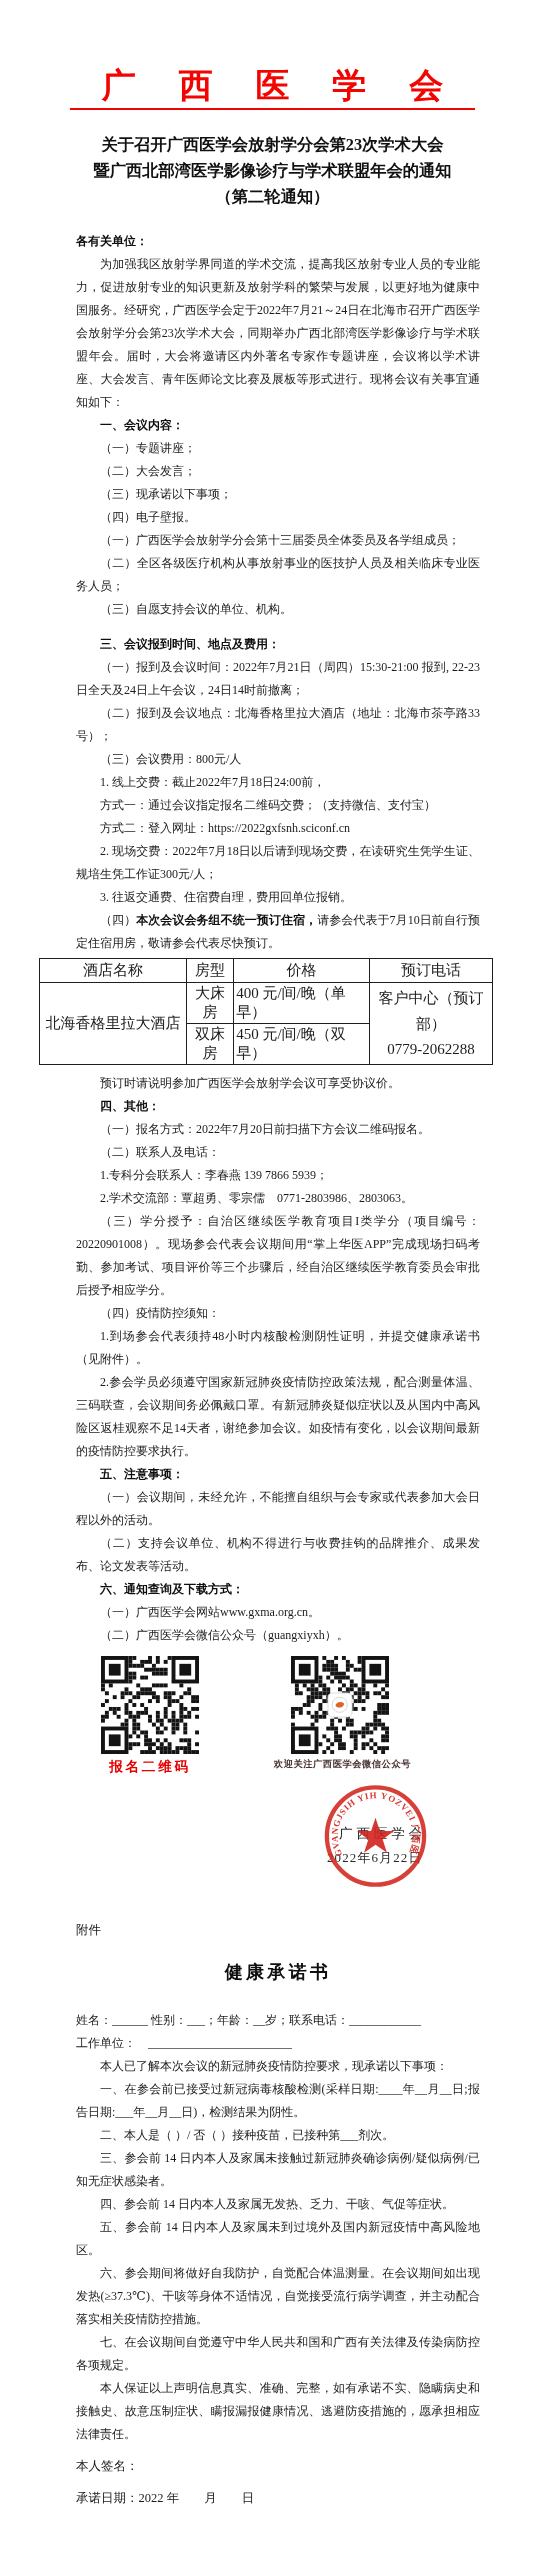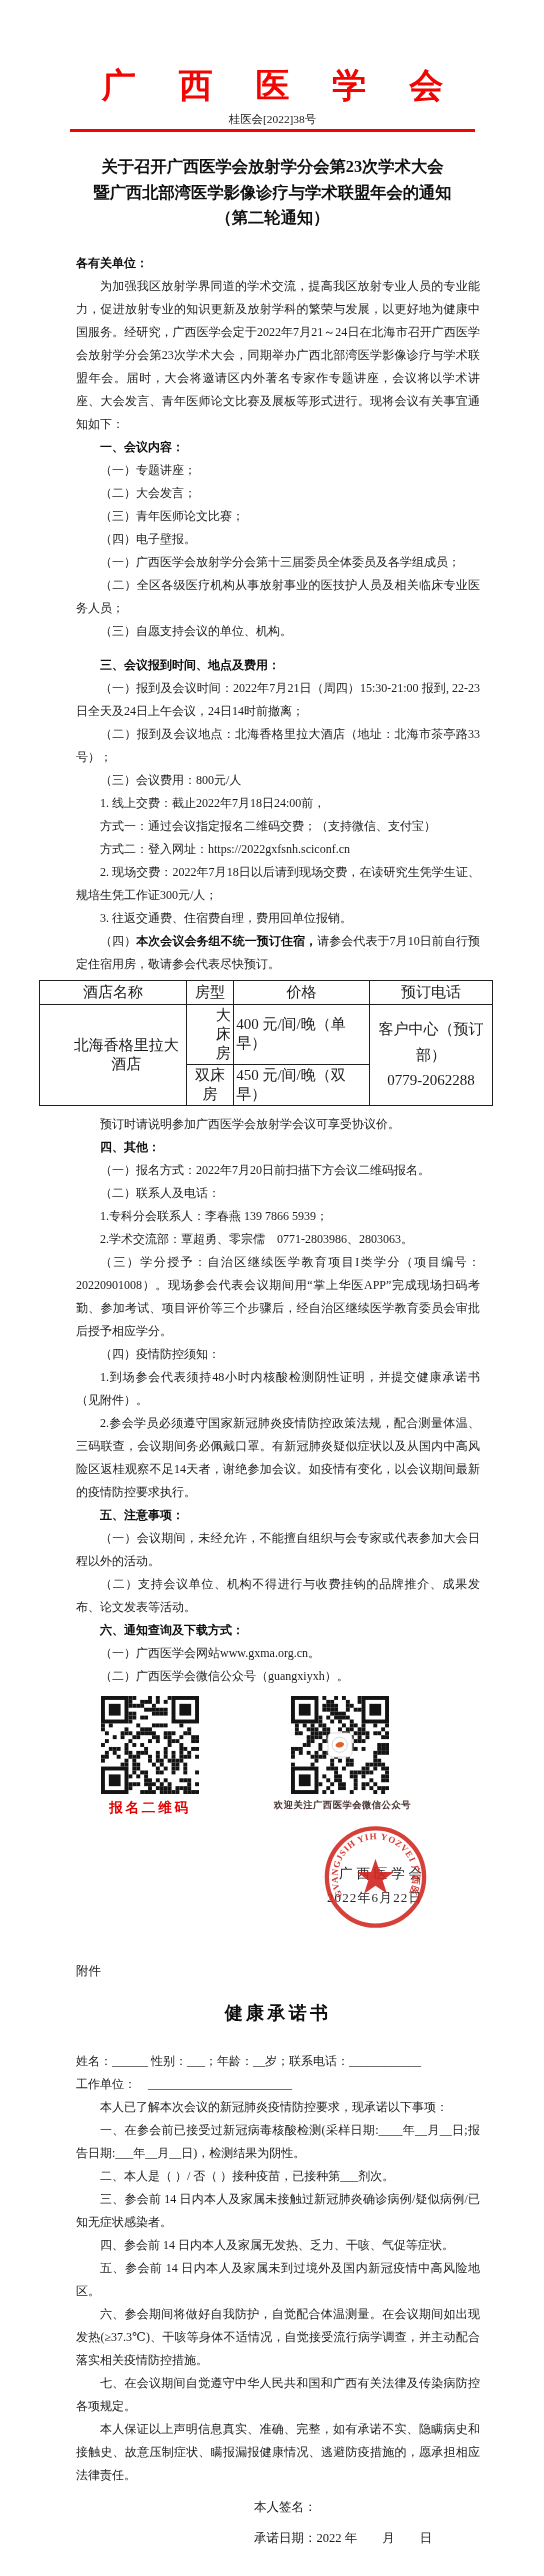--- a/index.html
+++ b/index.html
@@ -27,21 +27,21 @@
   .bp.gap-top{margin-top:11.4px;}
   .bp b{font-weight:bold;color:#0f0f0f;}
   
   table.hotel-table{
     border-collapse:collapse;table-layout:fixed;
     width:453px;margin:3.3px 0 6.5px -37px;
     font-size:15px;color:#1c1c1c;
   }
   table.hotel-table td{border:1.1px solid #1f1f1f;text-align:center;vertical-align:middle;padding:1.1px 1.6px;}
   table.hotel-table .th-row td{height:24px;}
-  table.hotel-table .r1 td{height:27px;padding-left:28px;}
+  table.hotel-table .r1 td{height:27px;}
   table.hotel-table .r2 td{height:25px;}
   table.hotel-table td.price{text-align:left;padding-left:2.2px;}
   table.hotel-table td.phone-cell{padding:0 1.1px;}
   table.hotel-table td.phone-cell .ph1{text-align:center;line-height:26px;}
   table.hotel-table td.phone-cell .ph2{text-align:center;line-height:25px;}
   
   .qr-row{margin-top:8.7px;height:123px;position:relative;}
   .qr-fig{position:absolute;top:0;width:98px;}
   .qr-fig.left{left:25px;}
   .qr-fig.right{left:215px;}
@@ -56,48 +56,47 @@
   .qr-cap.dark{color:#4a3333;font-weight:bold;font-size:9.3px;width:142px;margin-left:-22px;letter-spacing:0.5px;text-align:right;}
   
   .stamp-block{position:relative;height:124px;}
   .sig-org{position:absolute;left:263px;top:46px;font-size:13.6px;letter-spacing:3.8px;color:#2b2b2b;}
   .sig-date{position:absolute;left:251px;top:70px;font-size:13px;letter-spacing:1.1px;color:#2b2b2b;}
   svg.seal{position:absolute;left:241px;top:3.3px;width:117px;height:108px;}
   
   .attach-label{margin-top:16.3px;font-size:12.5px;line-height:23px;}
   .attach-title{margin-top:18.5px;text-align:center;font-size:18px;font-weight:bold;letter-spacing:3.3px;line-height:25px;color:#0f0f0f;}
   .attach-form{margin-top:24px;}
-  .sig-line{margin-top:8.7px;margin-left:178px;font-size:12.5px;line-height:23px;text-align:left;text-indent:0;}
+  .sig-line{margin-top:8.7px;font-size:12.5px;line-height:23px;text-align:left;text-indent:0;}
 </style>
 </head>
 <body>
 
 <div class="page">
 
   <header class="letterhead">
     <div class="org-title">广西医学会</div>
-    <div class="doc-number">桂医会[2022]38号</div>
     <div class="red-rule"></div>
   </header>
 
   <div class="doc-title">
     <div>关于召开广西医学会放射学分会第23次学术大会</div>
     <div>暨广西北部湾医学影像诊疗与学术联盟年会的通知</div>
     <div>（第二轮通知）</div>
   </div>
 
   <main class="content">
 
     <div id="paras-before" class="body-start">
         <p class="bp noind"><b>各有关单位：</b></p>
         <p class="bp">为加强我区放射学界同道的学术交流，提高我区放射专业人员的专业能力，促进放射专业的知识更新及放射学科的繁荣与发展，以更好地为健康中国服务。经研究，广西医学会定于2022年7月21～24日在北海市召开广西医学会放射学分会第23次学术大会，同期举办广西北部湾医学影像诊疗与学术联盟年会。届时，大会将邀请区内外著名专家作专题讲座，会议将以学术讲座、大会发言、青年医师论文比赛及展板等形式进行。现将会议有关事宜通知如下：</p>
         <p class="bp"><b>一、会议内容：</b></p>
         <p class="bp">（一）专题讲座；</p>
         <p class="bp">（二）大会发言；</p>
-        <p class="bp">（三）青年医师论文比赛；</p>
+        <p class="bp">（三）现承诺以下事项；</p>
         <p class="bp">（四）电子壁报。</p>
         <p class="bp">（一）广西医学会放射学分会第十三届委员全体委员及各学组成员；</p>
         <p class="bp">（二）全区各级医疗机构从事放射事业的医技护人员及相关临床专业医务人员；</p>
         <p class="bp">（三）自愿支持会议的单位、机构。</p>
         <p class="bp gap-top"><b>三、会议报到时间、地点及费用：</b></p>
         <p class="bp">（一）报到及会议时间：2022年7月21日（周四）15:30-21:00 报到, 22-23日全天及24日上午会议，24日14时前撤离；</p>
         <p class="bp">（二）报到及会议地点：北海香格里拉大酒店（地址：北海市茶亭路33号）；</p>
         <p class="bp">（三）会议费用：800元/人</p>
         <p class="bp">1. 线上交费：截止2022年7月18日24:00前，</p>
         <p class="bp">方式一：通过会议指定报名二维码交费；（支持微信、支付宝）</p>

